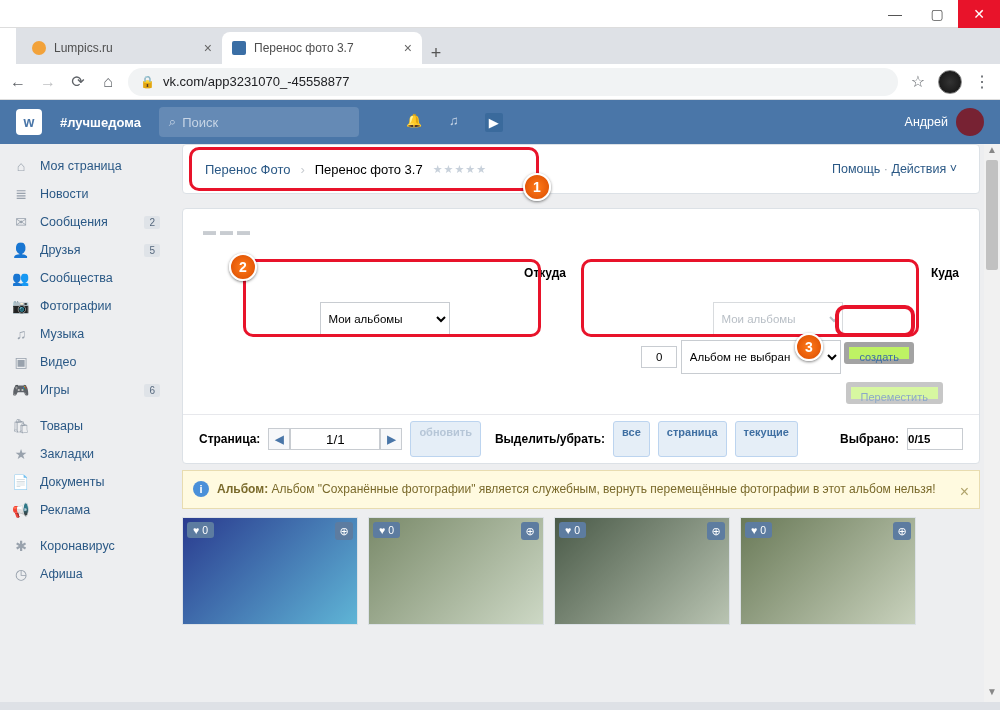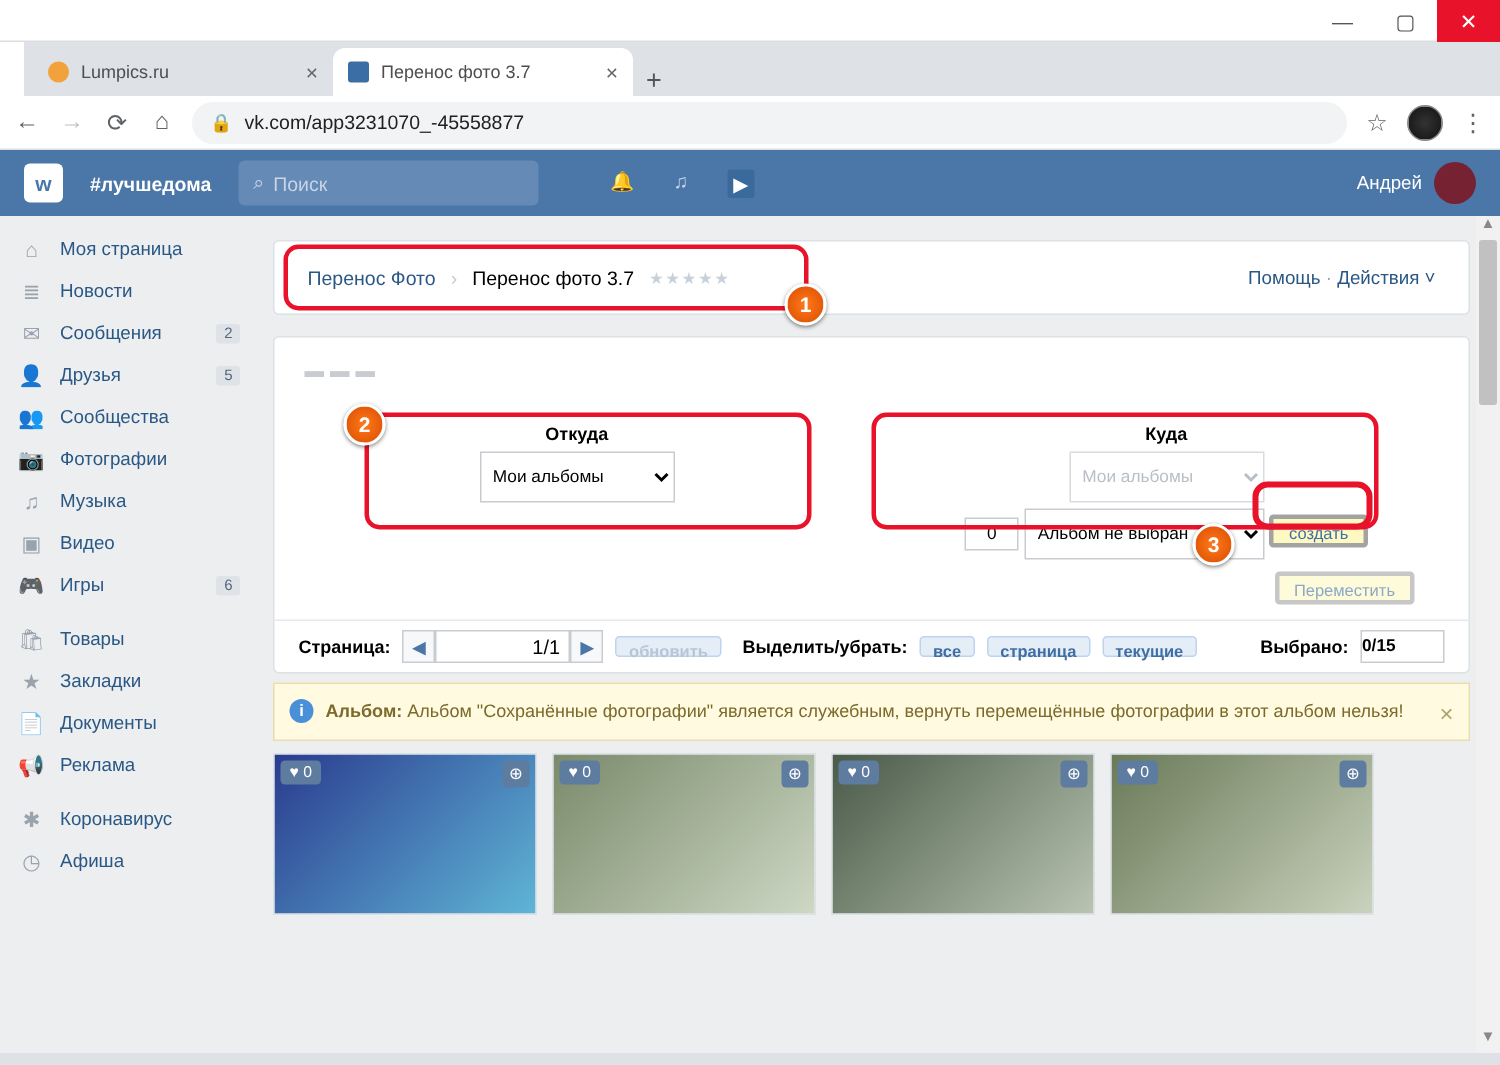--- a/index.html
+++ b/index.html
@@ -39,47 +39,47 @@
 
 
 .vk-body { display:flex; background:#edeef0; height:calc(710px - 28px - 36px - 36px - 44px - 8px); }
 .sidebar { width:170px; padding:8px 4px; }
 .sb-item { display:flex; align-items:center; height:28px; padding:0 8px; gap:10px; color:#2a5885; font-size:12.5px; position:relative;}
 .sb-icon { width:18px; text-align:center; color:#99a2ad; font-size:14px;}
 .sb-badge { position:absolute; right:6px; background:#dfe3e8; color:#55677d; font-size:10px; padding:1px 5px; border-radius:2px;}
 .sb-sep { height:8px; }
 .sb-footer { padding:6px 8px; color:#939393; font-size:11px; line-height:1.6;}
 
-.content { flex:1; padding:16px 20px 0 12px; position:relative; }
+.content { flex:1; padding:0 20px 0 12px; position:relative; }
 .card { background:#fff; border:1px solid #dce1e6; border-radius:4px; }
 
 .breadcrumb { display:flex; align-items:center; height:48px; padding:0 22px; gap:10px; color:#2a5885; font-size:13px;}
 .bc-sep { color:#c8ccd1; }
 .bc-current { color:#000; }
 .stars { color:#c8d1db; letter-spacing:1px; font-size:11px;}
 .bc-right { margin-left:auto; color:#2a5885; font-size:12.5px;}
 .bc-right span+span::before { content:" · "; color:#99a2ad;}
 
 .hl-red { position:absolute; border:3px solid #e8132a; border-radius:10px; pointer-events:none; }
 .badge-num { position:absolute; width:28px; height:28px; border-radius:50%; background:radial-gradient(#ff7a1a,#d94b00); border:2px solid #fff; box-shadow:0 1px 3px rgba(0,0,0,.5); color:#fff; font-weight:700; display:flex; align-items:center; justify-content:center; font-size:14px;}
 
 .transfer { display:flex; padding:28px 20px 12px; gap:30px; align-items: flex-start; }
 .col { flex:1; text-align:center; }
-.col h4 { font-size:12px; font-weight:700; margin-bottom:5px; }
+.col h4 { font-size:12px; font-weight:700; margin-bottom:22px;text-align:right; }
 .sel { height:34px; border:1px solid #c8ccd1; background:#fff; font-size:11.5px; padding:0 4px; }
 .sel.dis { color:#9ba4ae; }
 .numbox { display:inline-block; min-width:44px; height:22px; border:1px solid #c8ccd1; line-height:20px; font-size:11.5px; background:#fff; }
-.btn-blue { display:inline-block; height:22px; padding:0 10px; border:3px solid #a3a3a3; background:#fef9c3; color:#3f6fa2; font-size:11px; line-height:20px; border-radius:3px;}
+.btn-blue { display:inline-block; height:22px; padding:0 10px; border:5px solid #a3a3a3; background:#bef264; color:#3f6fa2; font-size:11px; line-height:20px; border-radius:3px;}
 .movebtn { float:right; margin:-4px 36px 10px 0;}
 
 .toolbar { display:flex; align-items:center; padding:6px 16px; gap:8px; font-size:12px; font-weight:600; color:#000; border-top:1px solid #e7e8ec; clear:both;}
 .pager { display:flex; align-items:center; }
 .pgbtn { width:22px; height:22px; border:1px solid #c8ccd1; background:#f7f8fa; color:#4a76a8; display:flex; align-items:center; justify-content:center; font-size:11px;}
-.pgfield { width:90px; height:22px; border:1px solid #c8ccd1; text-align:right; padding:0 6px; background:#fff;}
-.chip { height:14px; padding:0 8px; border:1px solid #bcd4ef; background:#e5eef7; color:#3f6fa2; font-size:11px; line-height:20px; border-radius:3px;}
+.pgfield { width:90px; height:22px; border:1px solid #c8ccd1; text-align:center; padding:0 6px; background:#fff;}
+.chip { height:36px; padding:0 8px; border:1px solid #bcd4ef; background:#e5eef7; color:#3f6fa2; font-size:11px; line-height:20px; border-radius:3px;}
 .chip.dis { color:#b6c6d7; }
 
 .tip { margin:6px 0; background:#fffae0; border:1px solid #e8dcb0; padding:10px 30px 10px 34px; position:relative; color:#7a6a2b; font-size:12px; line-height:1.4;}
 .tip .i { position:absolute; left:10px; top:10px; width:16px; height:16px; border-radius:50%; background:#4a90d9; color:#fff; font-size:11px; font-weight:700; text-align:center; line-height:16px;}
 .tip .x { position:absolute; right:10px; top:10px; color:#b0a36a; font-size:16px; }
 
 .thumbs { display:flex; gap:10px; margin-top:8px;}
 .thumb { width:176px; height:108px; background:#678; position:relative; border:1px solid #dce1e6; overflow:hidden;}
 .thumb .like { position:absolute; top:4px; left:4px; background:#5d7ca0; color:#fff; font-size:10.5px; padding:2px 6px; border-radius:3px;}
 .thumb .zoom { position:absolute; top:4px; right:4px; width:18px; height:18px; background:#5d7ca0; color:#fff; font-size:11px; border-radius:3px; text-align:center; line-height:18px;}

